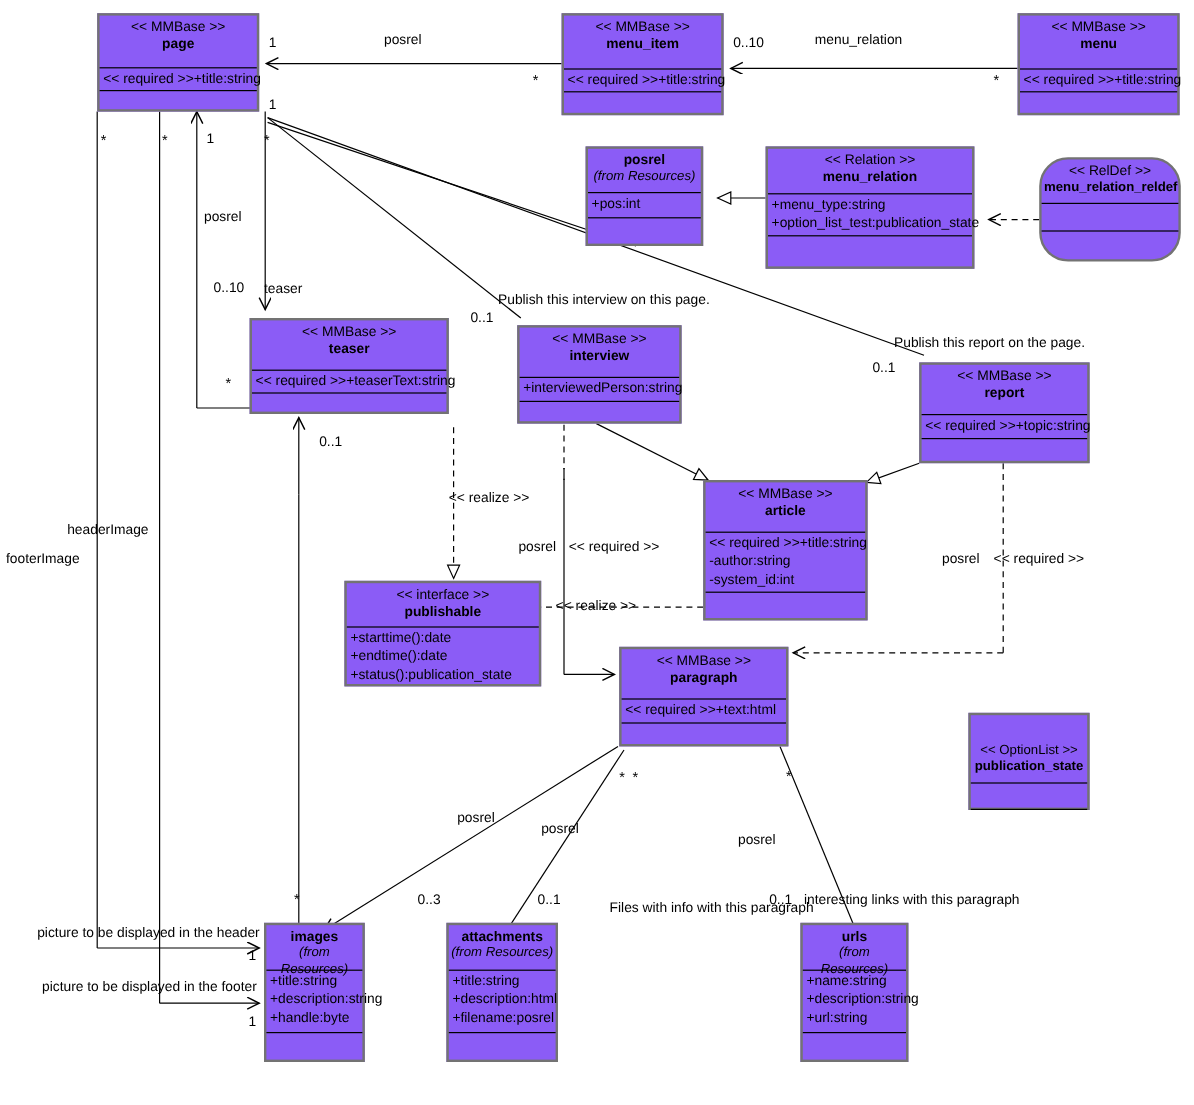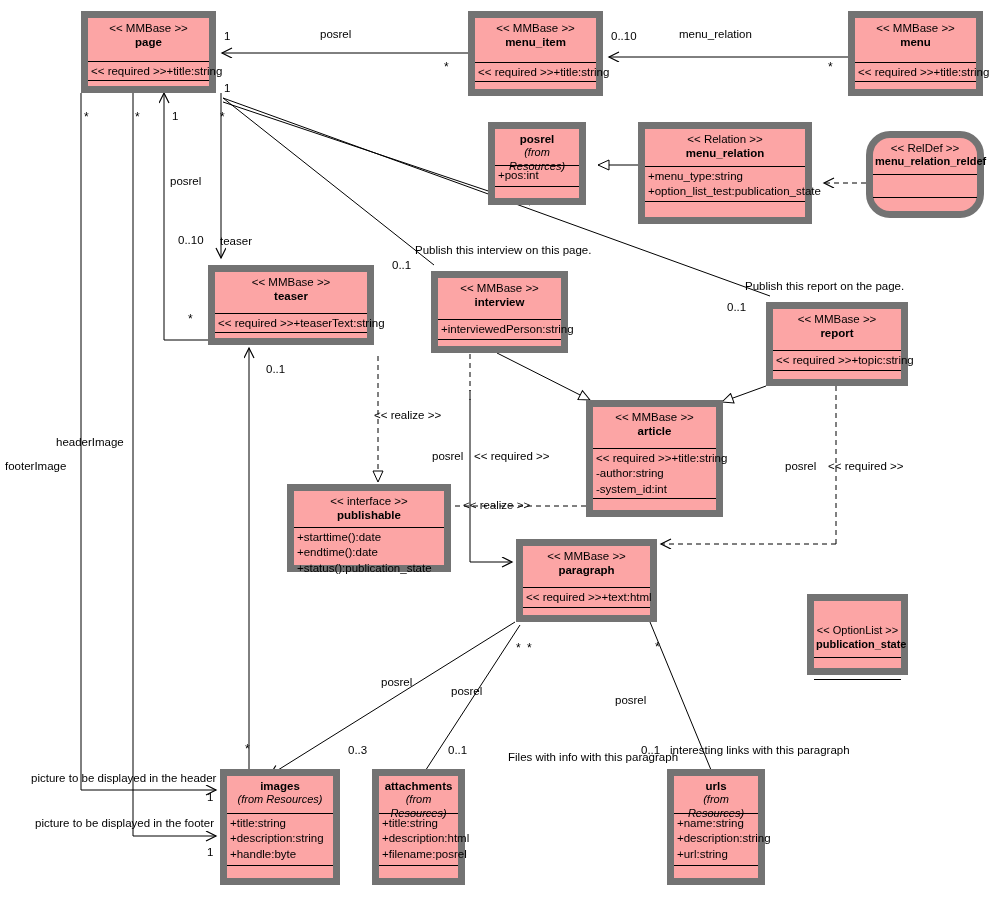--- a/index.html
+++ b/index.html
@@ -18,22 +18,22 @@
   svg.edges {
     position: absolute;
     left: 0; top: 0;
     width: 995px;
     height: 921px;
     pointer-events: none;
   }
   .umlbox {
     position: absolute;
     box-sizing: border-box;
-    border: 7px solid #737373;
-    background: #fca5a5;
+    border: 2px solid #737373;
+    background: #8b5cf6;
     font-size: 11.5px;
     color: #000;
     z-index: 5;
   }
   .umlbox .hdr {
     box-sizing: border-box;
     border-bottom: 1px solid #000;
     text-align: center;
     padding: 3px 2px 4px 2px;
     line-height: 1.25;
@@ -265,21 +265,21 @@
 
   <div class="umlbox" style="left:807px; top:594px; width:101px; height:81px;">
     <div class="hdr" style="height:37px;margin-top:20px;">
       <span class="stereo" style="font-size:11px;">&lt;&lt; OptionList &gt;&gt;</span>
       <span class="nm" style="font-size:11px;">publication_state</span>
     </div>
     <div class="attrs" style="height:22px;"></div>
     <div class="ops"></div>
   </div>
 
-  <div class="umlbox" style="left:220px; top:769px; width:120px; height:116px;">
+  <div class="umlbox" style="left:220px; top:769px; width:84px; height:116px;">
     <div class="hdr" style="height:38px;">
       <span class="nm">images</span>
       <span class="frm">(from Resources)</span>
     </div>
     <div class="attrs" style="height:52px;">
       <div>+title:string</div>
       <div>+description:string</div>
       <div>+handle:byte</div>
     </div>
     <div class="ops"></div>
@@ -291,21 +291,21 @@
       <span class="frm">(from Resources)</span>
     </div>
     <div class="attrs" style="height:52px;">
       <div>+title:string</div>
       <div>+description:html</div>
       <div>+filename:posrel</div>
     </div>
     <div class="ops"></div>
   </div>
 
-  <div class="umlbox" style="left:667px; top:769px; width:98px; height:116px;">
+  <div class="umlbox" style="left:667px; top:769px; width:90px; height:116px;">
     <div class="hdr" style="height:38px;">
       <span class="nm">urls</span>
       <span class="frm">(from Resources)</span>
     </div>
     <div class="attrs" style="height:52px;">
       <div>+name:string</div>
       <div>+description:string</div>
       <div>+url:string</div>
     </div>
     <div class="ops"></div>

